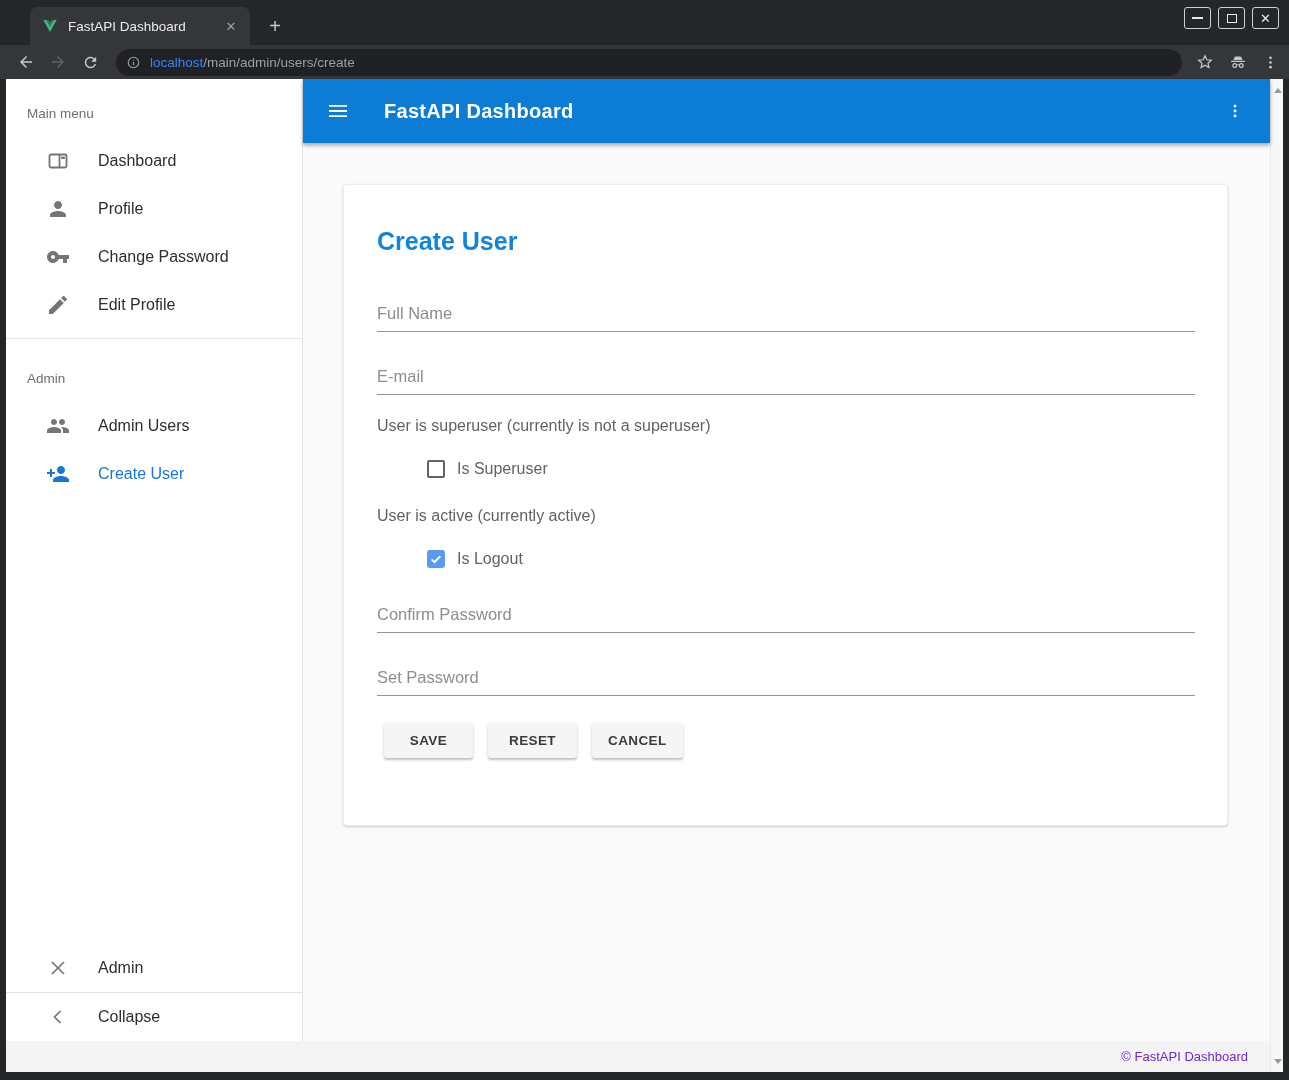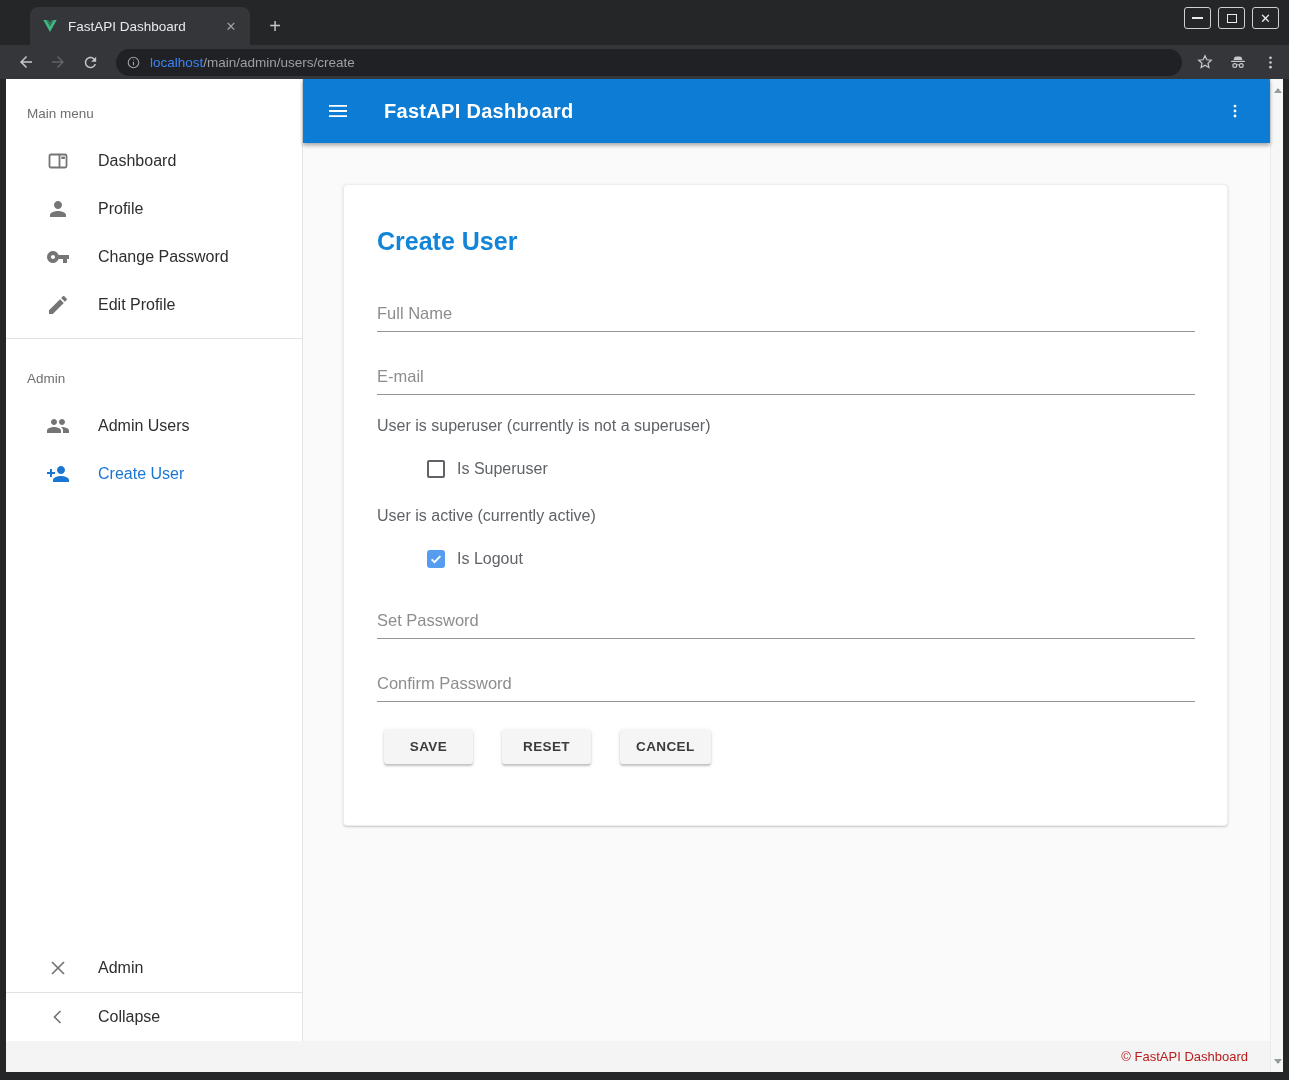--- a/index.html
+++ b/index.html
@@ -111,33 +111,33 @@
   .cb-box {
     width:18px; height:18px; border:2px solid #5f6368; border-radius:2px; background:#fff;
     display:grid; place-items:center; cursor:pointer;
   }
   .cb-box.checked { background:#569df0; border-color:#569df0; border-radius:3px; }
   .cb-label { color:#5f6368; font-size:16px; margin-left:12px; }
 
   .tf-pass { margin-top:40px; }
   .tf-pass2 { margin-top:34px; }
 
-  .btn-row { display:flex; gap:29px; margin-top:27px; margin-left:7px; }
+  .btn-row { display:flex; gap:15px; margin-top:27px; margin-left:7px; }
   .btn {
     min-width:89px; height:35px; background:#f5f5f5; border:none; border-radius:3px;
     font-family:"Liberation Sans",sans-serif; font-size:13.5px; font-weight:700;
     letter-spacing:.4px; color:#3b3b3b; cursor:pointer; padding:0 16px;
     box-shadow:0 2px 2px rgba(0,0,0,.2), 0 1px 5px rgba(0,0,0,.08);
   }
 
   
   .page-footer {
     height:31px; background:#f4f4f4; flex-shrink:0;
     display:flex; align-items:center; justify-content:flex-end;
-    padding-right:35px; font-size:13px; color:#b91c1c;
+    padding-right:35px; font-size:13px; color:#6d28d9;
   }
 
   
   .scrollbar {
     position:absolute; top:0; right:0; bottom:0; width:13px; background:#f6f7f7;
     border-left:1px solid #ebebeb;
   }
   .sb-arrow { position:absolute; left:0; width:13px; height:14px; display:grid; place-items:center; }
   .sb-up { top:4px; }
   .sb-down { bottom:4px; }
@@ -352,26 +352,26 @@
           <div class="hint hint2">User is active (currently active)</div>
           <div class="cb-row">
             <span class="cb-box checked" role="checkbox" aria-checked="true">
               <svg width="14" height="14" viewBox="0 0 24 24" fill="none" stroke="#fff" stroke-width="3.2">
                   <polyline points="4.5,12.5 9.5,17.5 19.5,7"></polyline>
                 </svg>
             </span>
             <span class="cb-label">Is Logout</span>
           </div>
 
+          <div class="text-field tf-pass2">
+            <input type="text" placeholder="Confirm Password" style="">
+          </div>
+
           <div class="text-field tf-pass">
             <input type="text" placeholder="Set Password" style="">
-          </div>
-
-          <div class="text-field tf-pass2">
-            <input type="text" placeholder="Confirm Password" style="">
           </div>
 
           <div class="btn-row">
             <button class="btn">SAVE</button>
             <button class="btn">RESET</button>
             <button class="btn">CANCEL</button>
           </div>
         </div>
       </div>
     </div>

